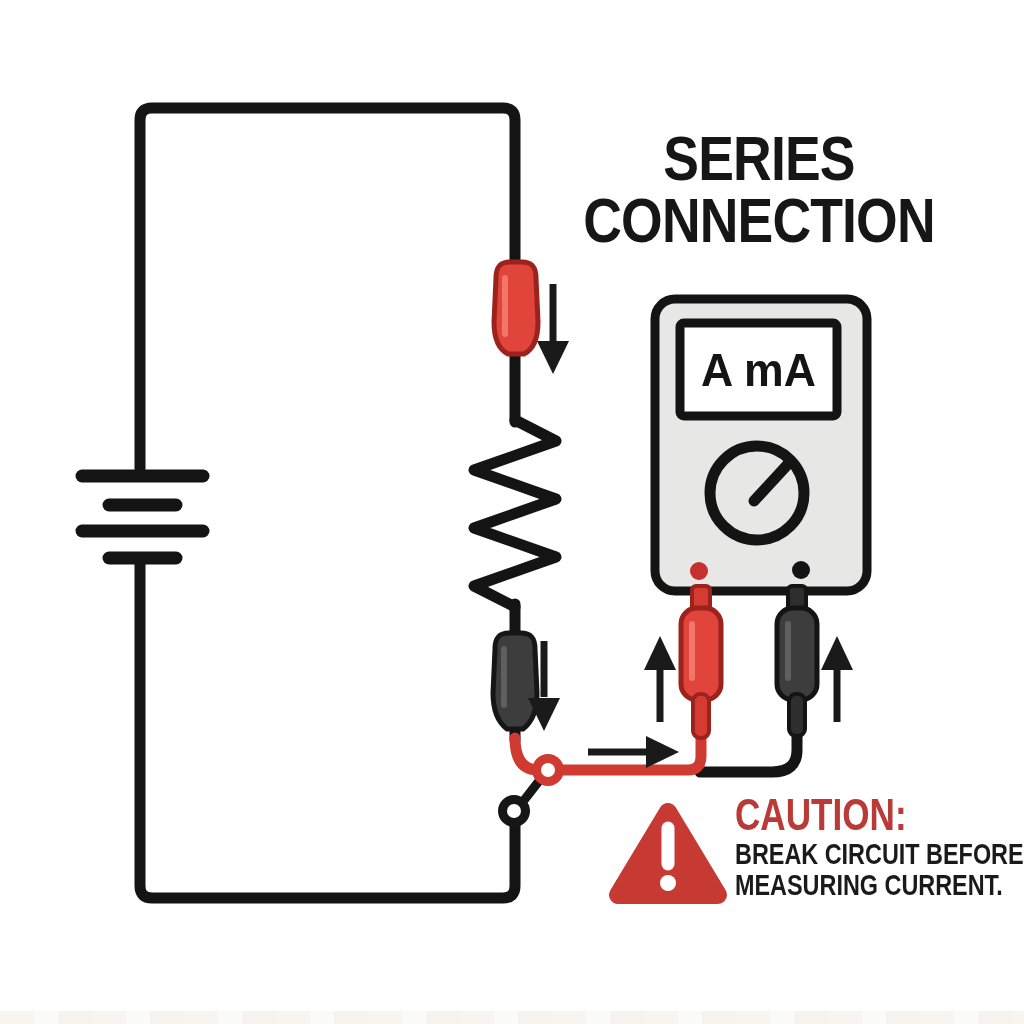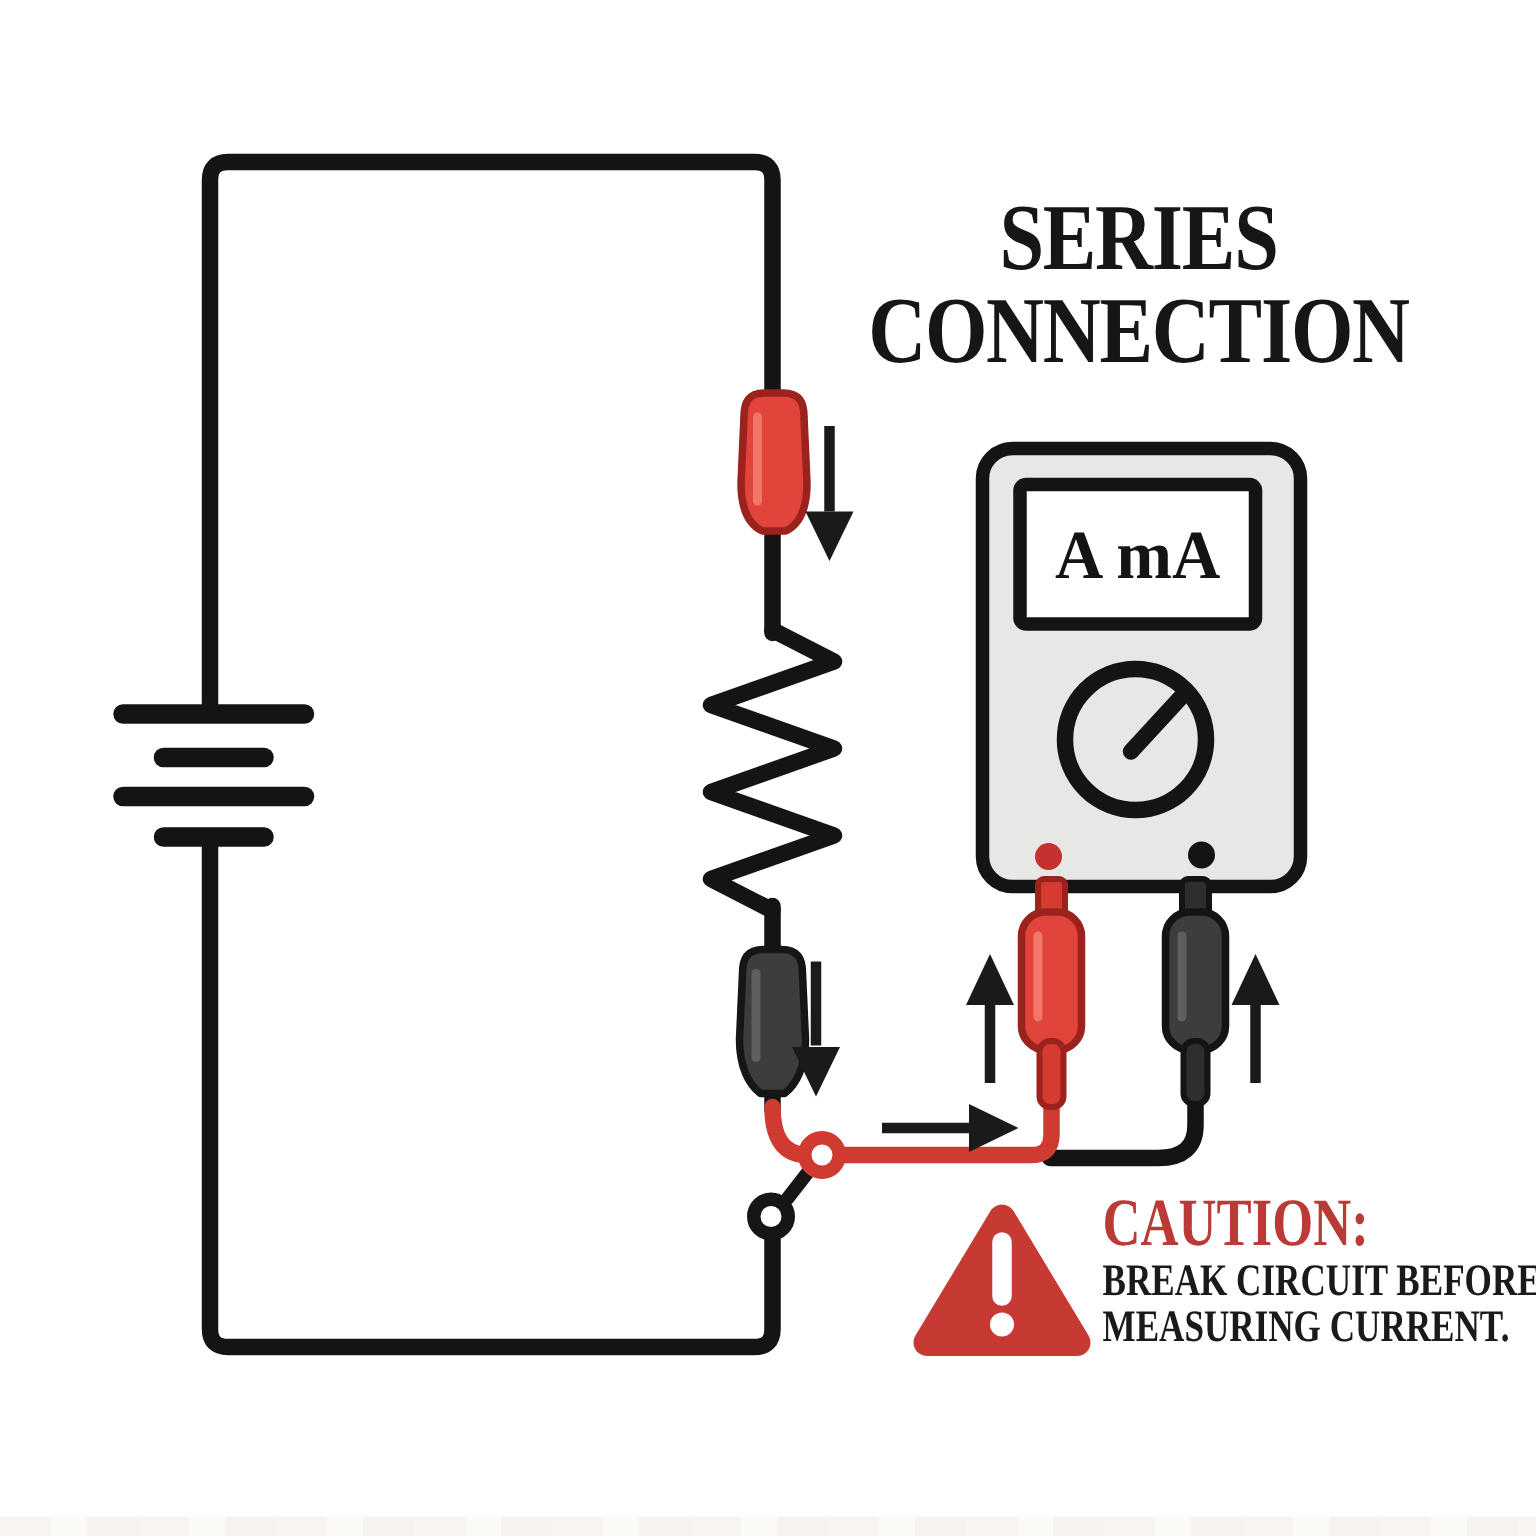--- a/index.html
+++ b/index.html
@@ -1,18 +1,18 @@
 <!DOCTYPE html>
 <html><head>
 <meta charset="utf-8">
 <style>
   html,body{margin:0;padding:0;background:#ffffff;}
   .stage{
     position:relative;width:1024px;height:1024px;background:#ffffff;overflow:hidden;
-    font-family:Liberation Serif, serif;
+    font-family:Liberation Sans, sans-serif;
   }
   .stage svg{position:absolute;left:0;top:0;}
   
   .title{
     position:absolute;left:474px;top:127px;width:570px;
     text-align:center;color:#161616;font-weight:bold;
     font-size:63px;line-height:62px;letter-spacing:-1px;
     transform:scaleX(0.85);transform-origin:center top;
     white-space:nowrap;
   }

